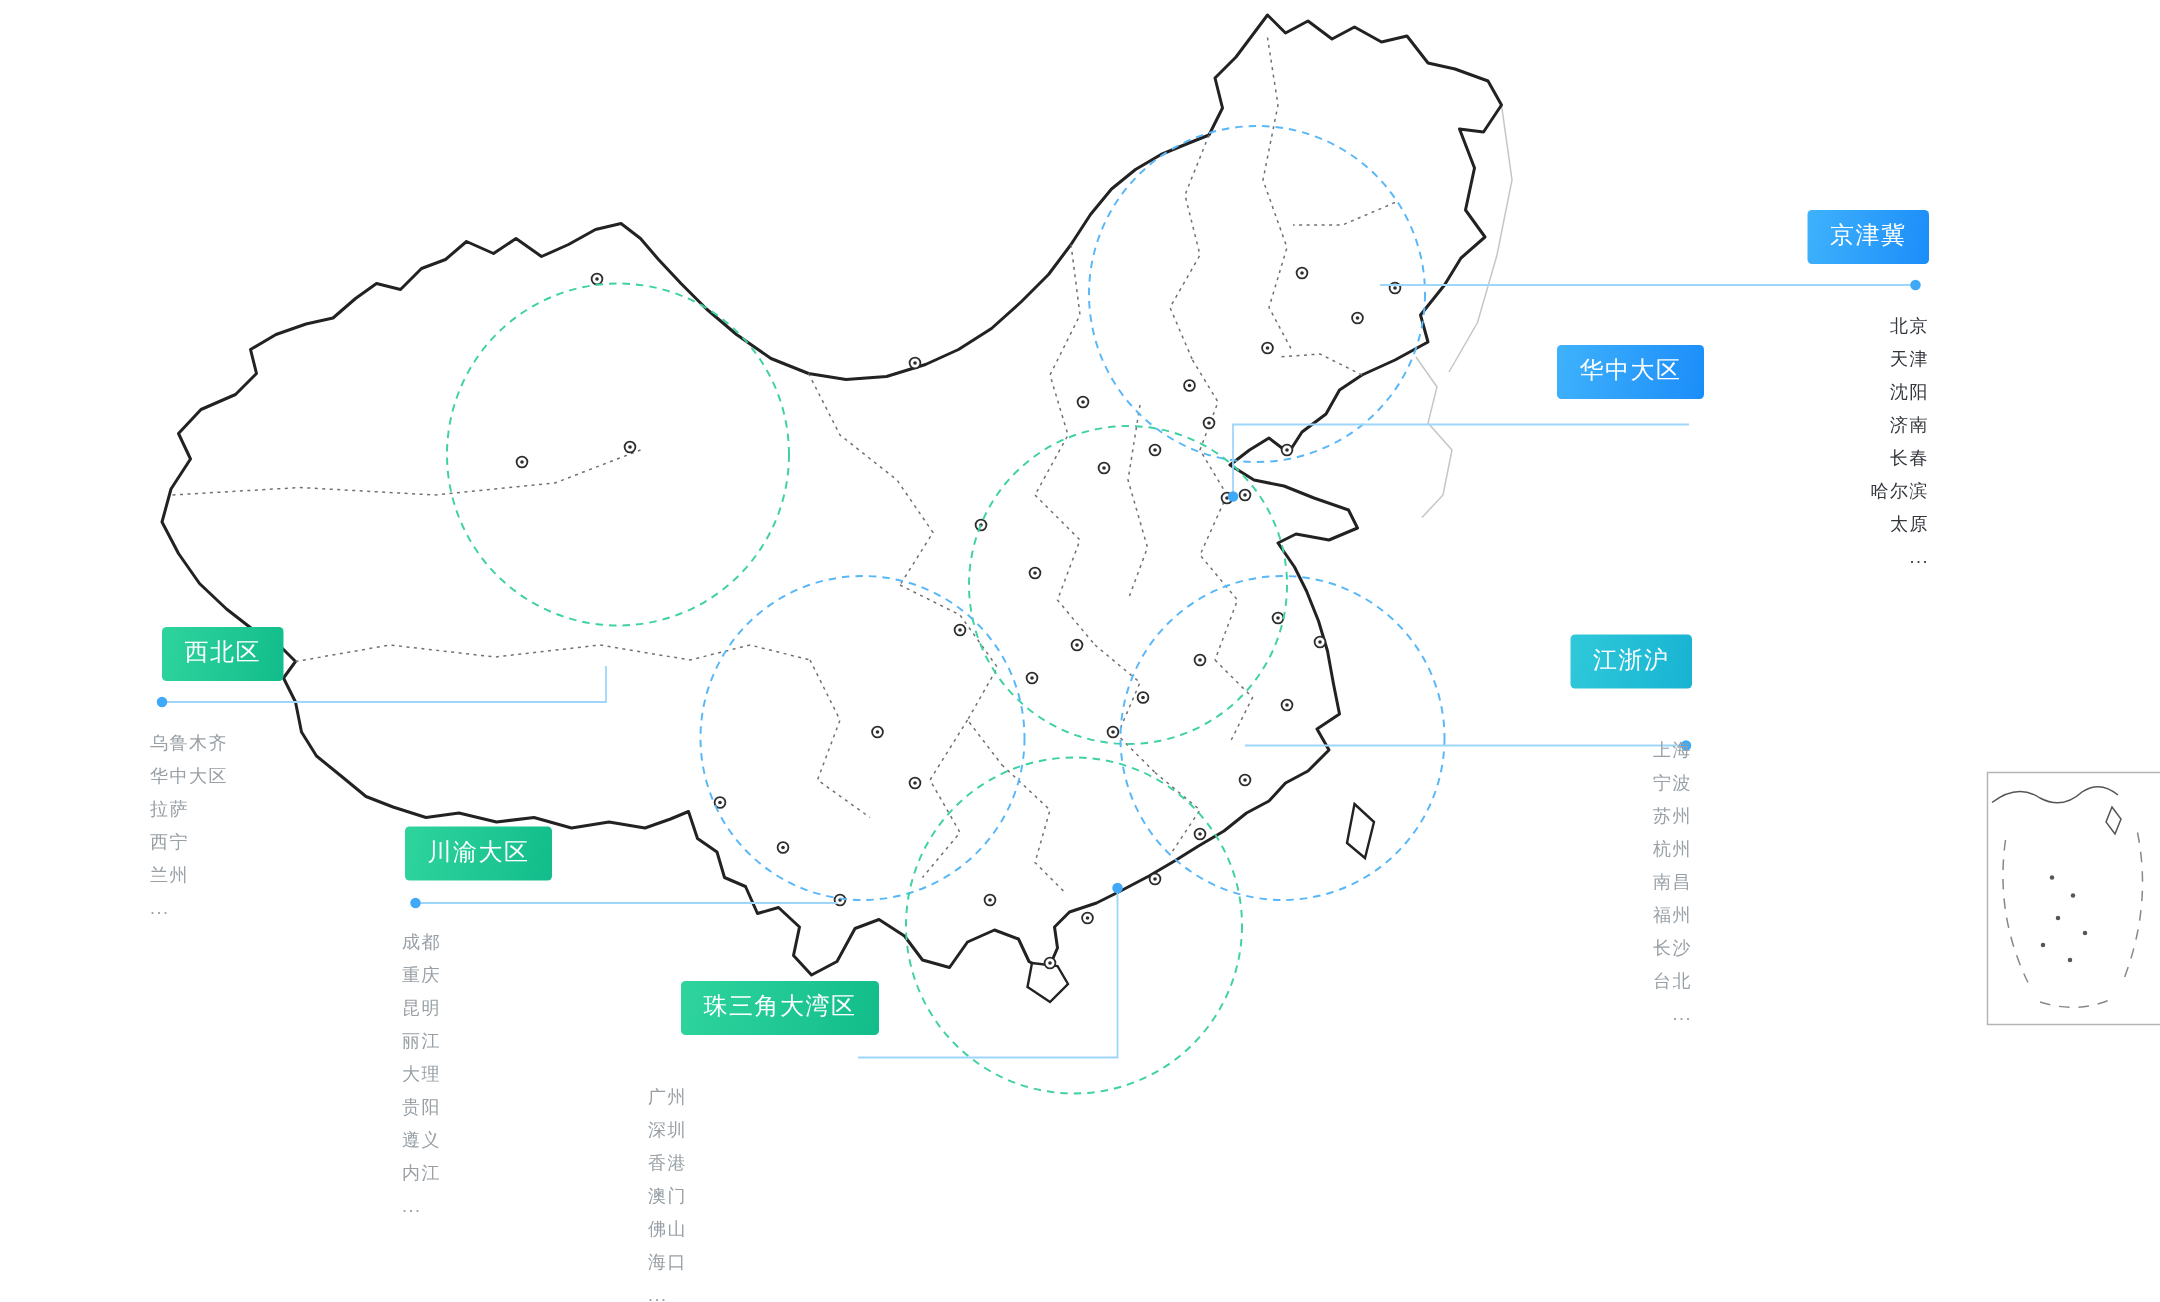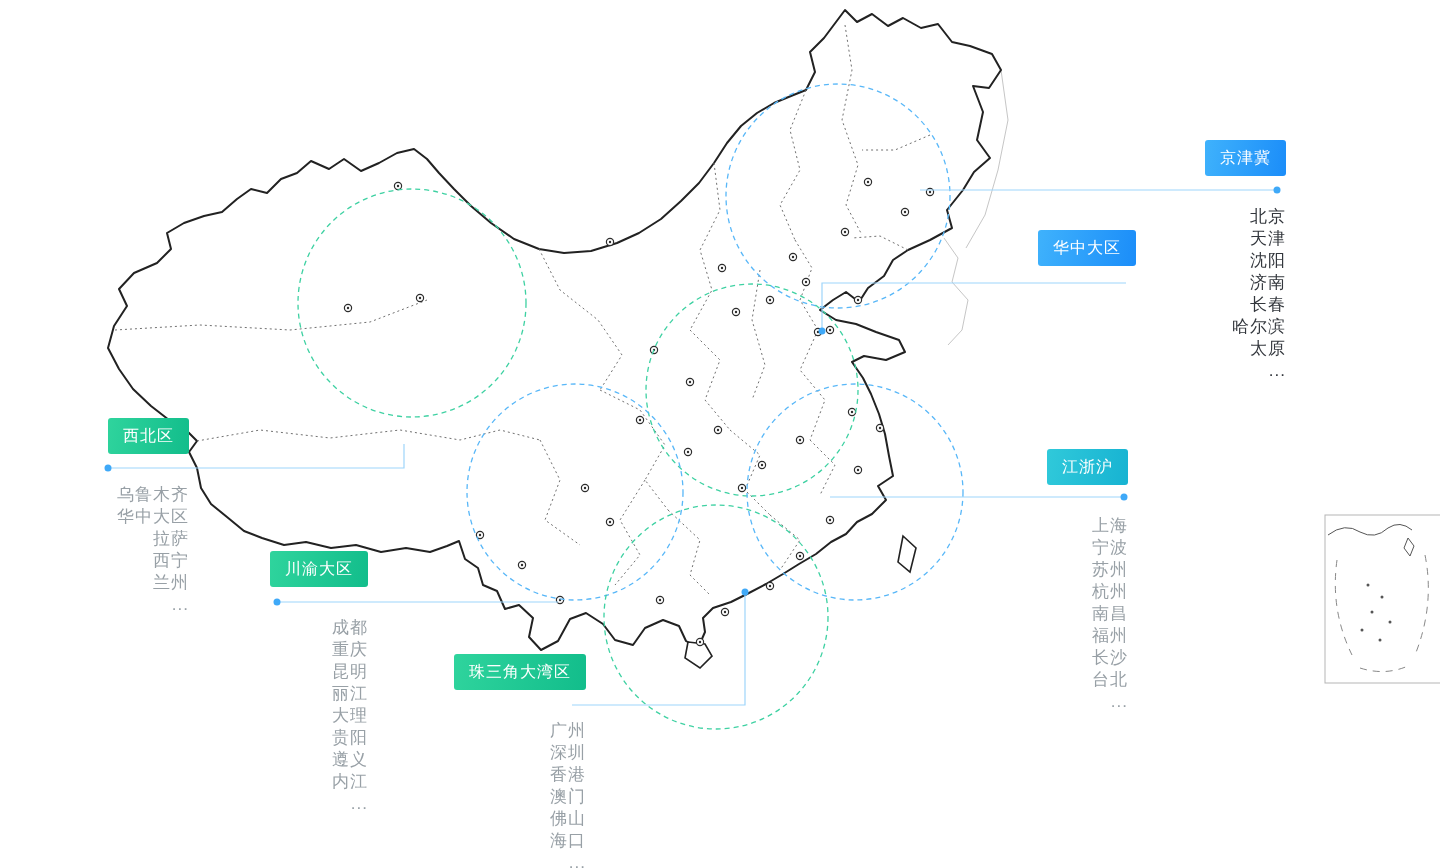--- a/index.html
+++ b/index.html
@@ -8,52 +8,52 @@
     position:relative;
     background:#ffffff;
     font-family:"Liberation Sans","DejaVu Sans",sans-serif;
     overflow:hidden;
   }
   .stage { position:absolute; left:0; top:0; width:1440px; height:684px; }
   svg.map-layer { position:absolute; left:0; top:0; display:block; }
 
   .region { position:absolute; z-index:5; }
   .region.align-right { text-align:right; }
-  .region.align-left  { text-align:right; }
+  .region.align-left  { text-align:left; }
 
   .badge {
     display:inline-block;
     padding:8px 15px;
     font-size:16px;
     line-height:20px;
     color:#ffffff;
     border-radius:3px;
     letter-spacing:1px;
     cursor:pointer;
     white-space:nowrap;
   }
   .badge.blue  { background:linear-gradient(100deg,#3fb2fc,#1b8df9); }
   .badge.cyan  { background:linear-gradient(100deg,#30c9da,#17b3d2); }
   .badge.green { background:linear-gradient(100deg,#2fd49d,#12bd8b); }
 
   .cities {
     margin-top:30px;
-    font-size:17px;
+    font-size:12px;
     line-height:22px;
     color:#98a0a6;
     letter-spacing:1px;
   }
   .cities.dark { color:#33373d; font-weight:500; }
 
   
   .r-jingjinji  { right:154px; top:140px; }
   .r-huazhong   { right:304px; top:230px; }
   .r-xibei      { left:100px;  top:418px; }
   .r-xibei .badge { margin-left:8px; }
-  .r-jiangzhehu { right:312px; top:449px; }
+  .r-jiangzhehu { right:312px; top:423px; }
   .r-chuanyu    { left:268px;  top:551px; }
   .r-chuanyu .badge { margin-left:2px; }
   .r-zhusanjiao { left:432px;  top:654px; }
   .r-zhusanjiao .badge { margin-left:22px; }
 </style>
 </head>
 <body>
 
 <div class="stage">
 

